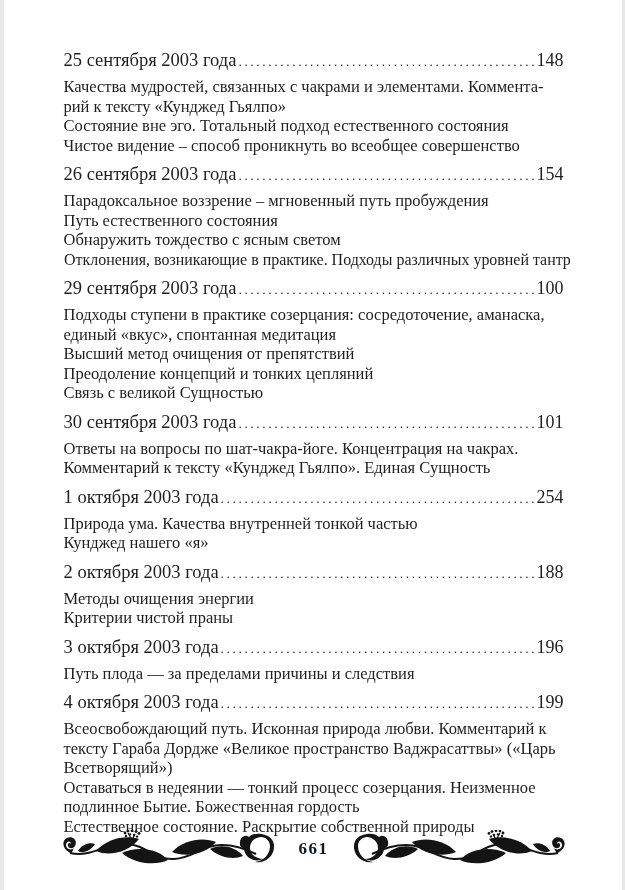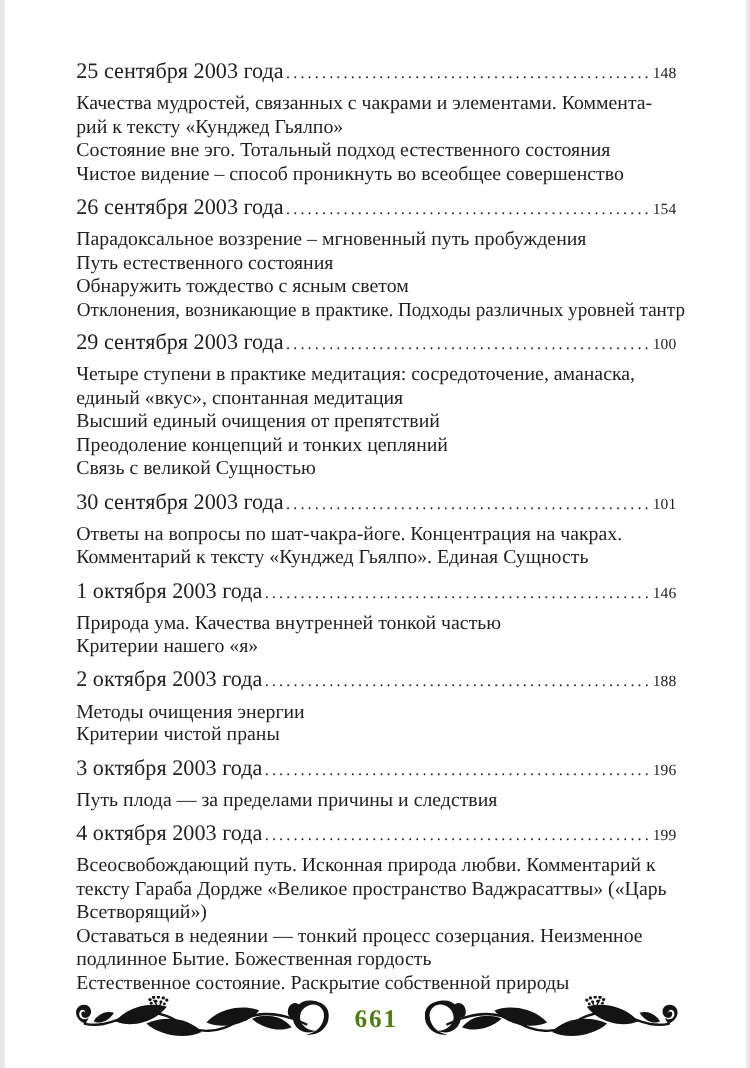--- a/index.html
+++ b/index.html
@@ -9,27 +9,27 @@
   }
   .toc{position:absolute;left:60px;right:58px;top:48px;}
   .entry + .entry{margin-top:7px;}
   .head{display:flex;align-items:baseline;font-size:18.5px;line-height:24px;margin-bottom:3px;}
   .date{white-space:nowrap;}
   .leader{
     flex:1;overflow:hidden;white-space:nowrap;margin:0 3px 0 2px;
     font-size:13.5px;letter-spacing:2.6px;color:#1f1f1f;
   }
   .leader::after{content:"..................................................................................................................................";}
-  .pg{white-space:nowrap;font-size:13px;}
+  .pg{white-space:nowrap;font-size:18px;}
   .topic{font-size:16.5px;line-height:19.5px;white-space:nowrap;}
   .footer{
     position:absolute;left:58px;right:56px;bottom:22px;height:38px;
     display:flex;align-items:center;justify-content:space-between;
   }
-  .folio{font-weight:bold;font-size:21px;letter-spacing:1.5px;color:#4d7c0f;padding:0 6px;}
+  .folio{font-weight:bold;font-size:17px;letter-spacing:1.5px;color:#0f172a;padding:0 6px;}
   .orn{display:block;flex:0 0 auto;}
   .orn.mirror{transform:scaleX(-1);}
 </style>
 </head>
 <body>
 
 <div class="page">
 
   <main class="toc" id="toc">
     <section class="entry">
@@ -60,23 +60,23 @@
         </div>
     </section>
 
     <section class="entry">
       <div class="head">
         <span class="date">29 сентября 2003 года</span>
         <span class="leader"></span>
         <span class="pg">100</span>
       </div>
       <div class="topics">
-          <div class="topic">Четыре ступени в практике медитация: сосредоточение, аманаска,</div>
+          <div class="topic">Подходы ступени в практике созерцания: сосредоточение, аманаска,</div>
           <div class="topic">единый «вкус», спонтанная медитация</div>
-          <div class="topic">Высший единый очищения от препятствий</div>
+          <div class="topic">Высший метод очищения от препятствий</div>
           <div class="topic">Преодоление концепций и тонких цепляний</div>
           <div class="topic">Связь с великой Сущностью</div>
         </div>
     </section>
 
     <section class="entry">
       <div class="head">
         <span class="date">30 сентября 2003 года</span>
         <span class="leader"></span>
         <span class="pg">101</span>
@@ -84,25 +84,25 @@
       <div class="topics">
           <div class="topic">Ответы на вопросы по шат-чакра-йоге. Концентрация на чакрах.</div>
           <div class="topic">Комментарий к тексту «Кунджед Гьялпо». Единая Сущность</div>
         </div>
     </section>
 
     <section class="entry">
       <div class="head">
         <span class="date">1 октября 2003 года</span>
         <span class="leader"></span>
-        <span class="pg">146</span>
+        <span class="pg">254</span>
       </div>
       <div class="topics">
           <div class="topic">Природа ума. Качества внутренней тонкой частью</div>
-          <div class="topic">Критерии нашего «я»</div>
+          <div class="topic">Кунджед нашего «я»</div>
         </div>
     </section>
 
     <section class="entry">
       <div class="head">
         <span class="date">2 октября 2003 года</span>
         <span class="leader"></span>
         <span class="pg">188</span>
       </div>
       <div class="topics">

